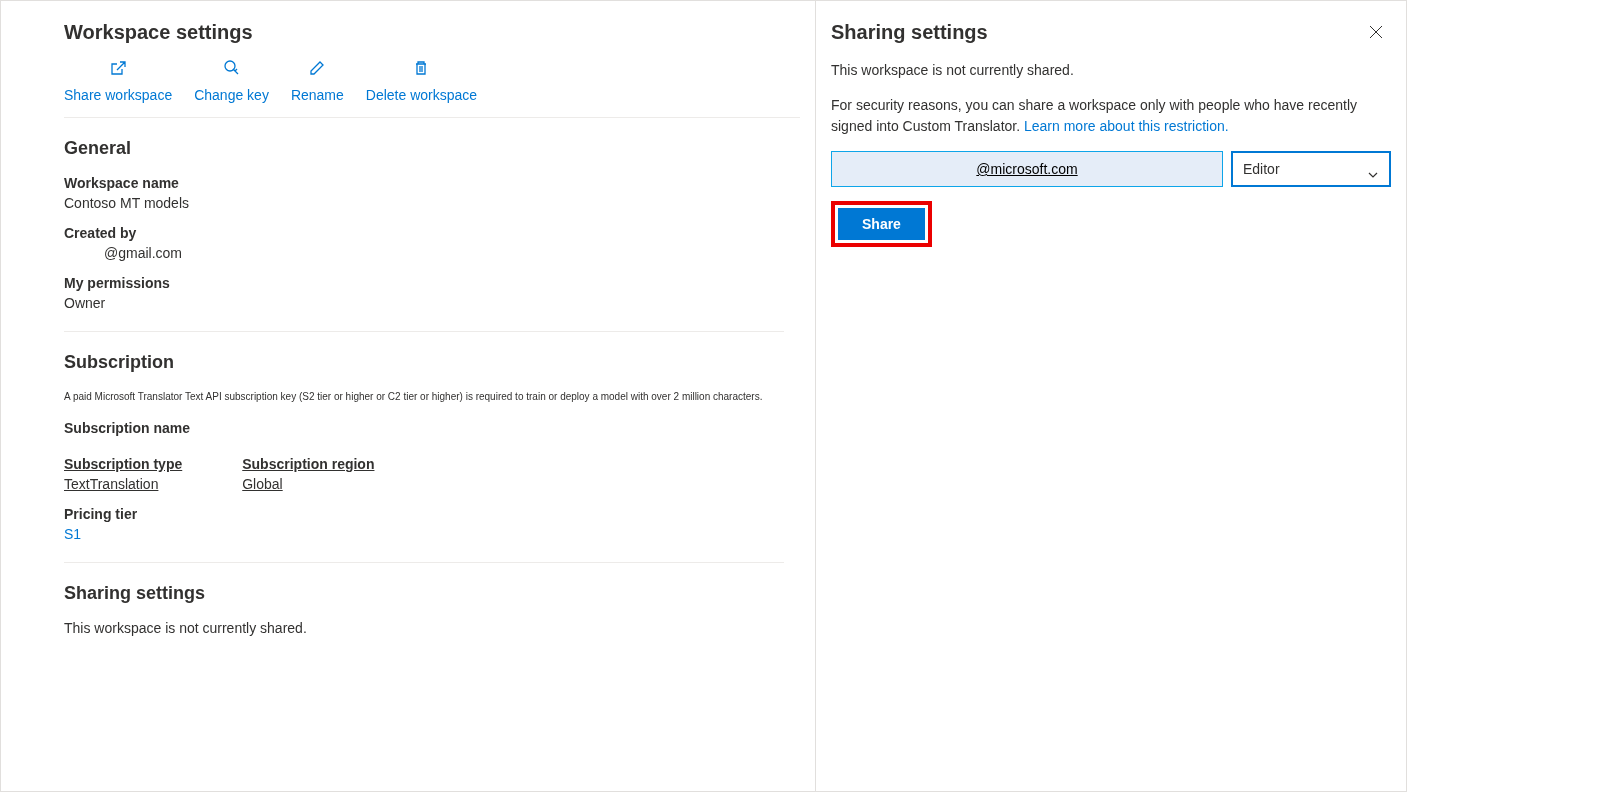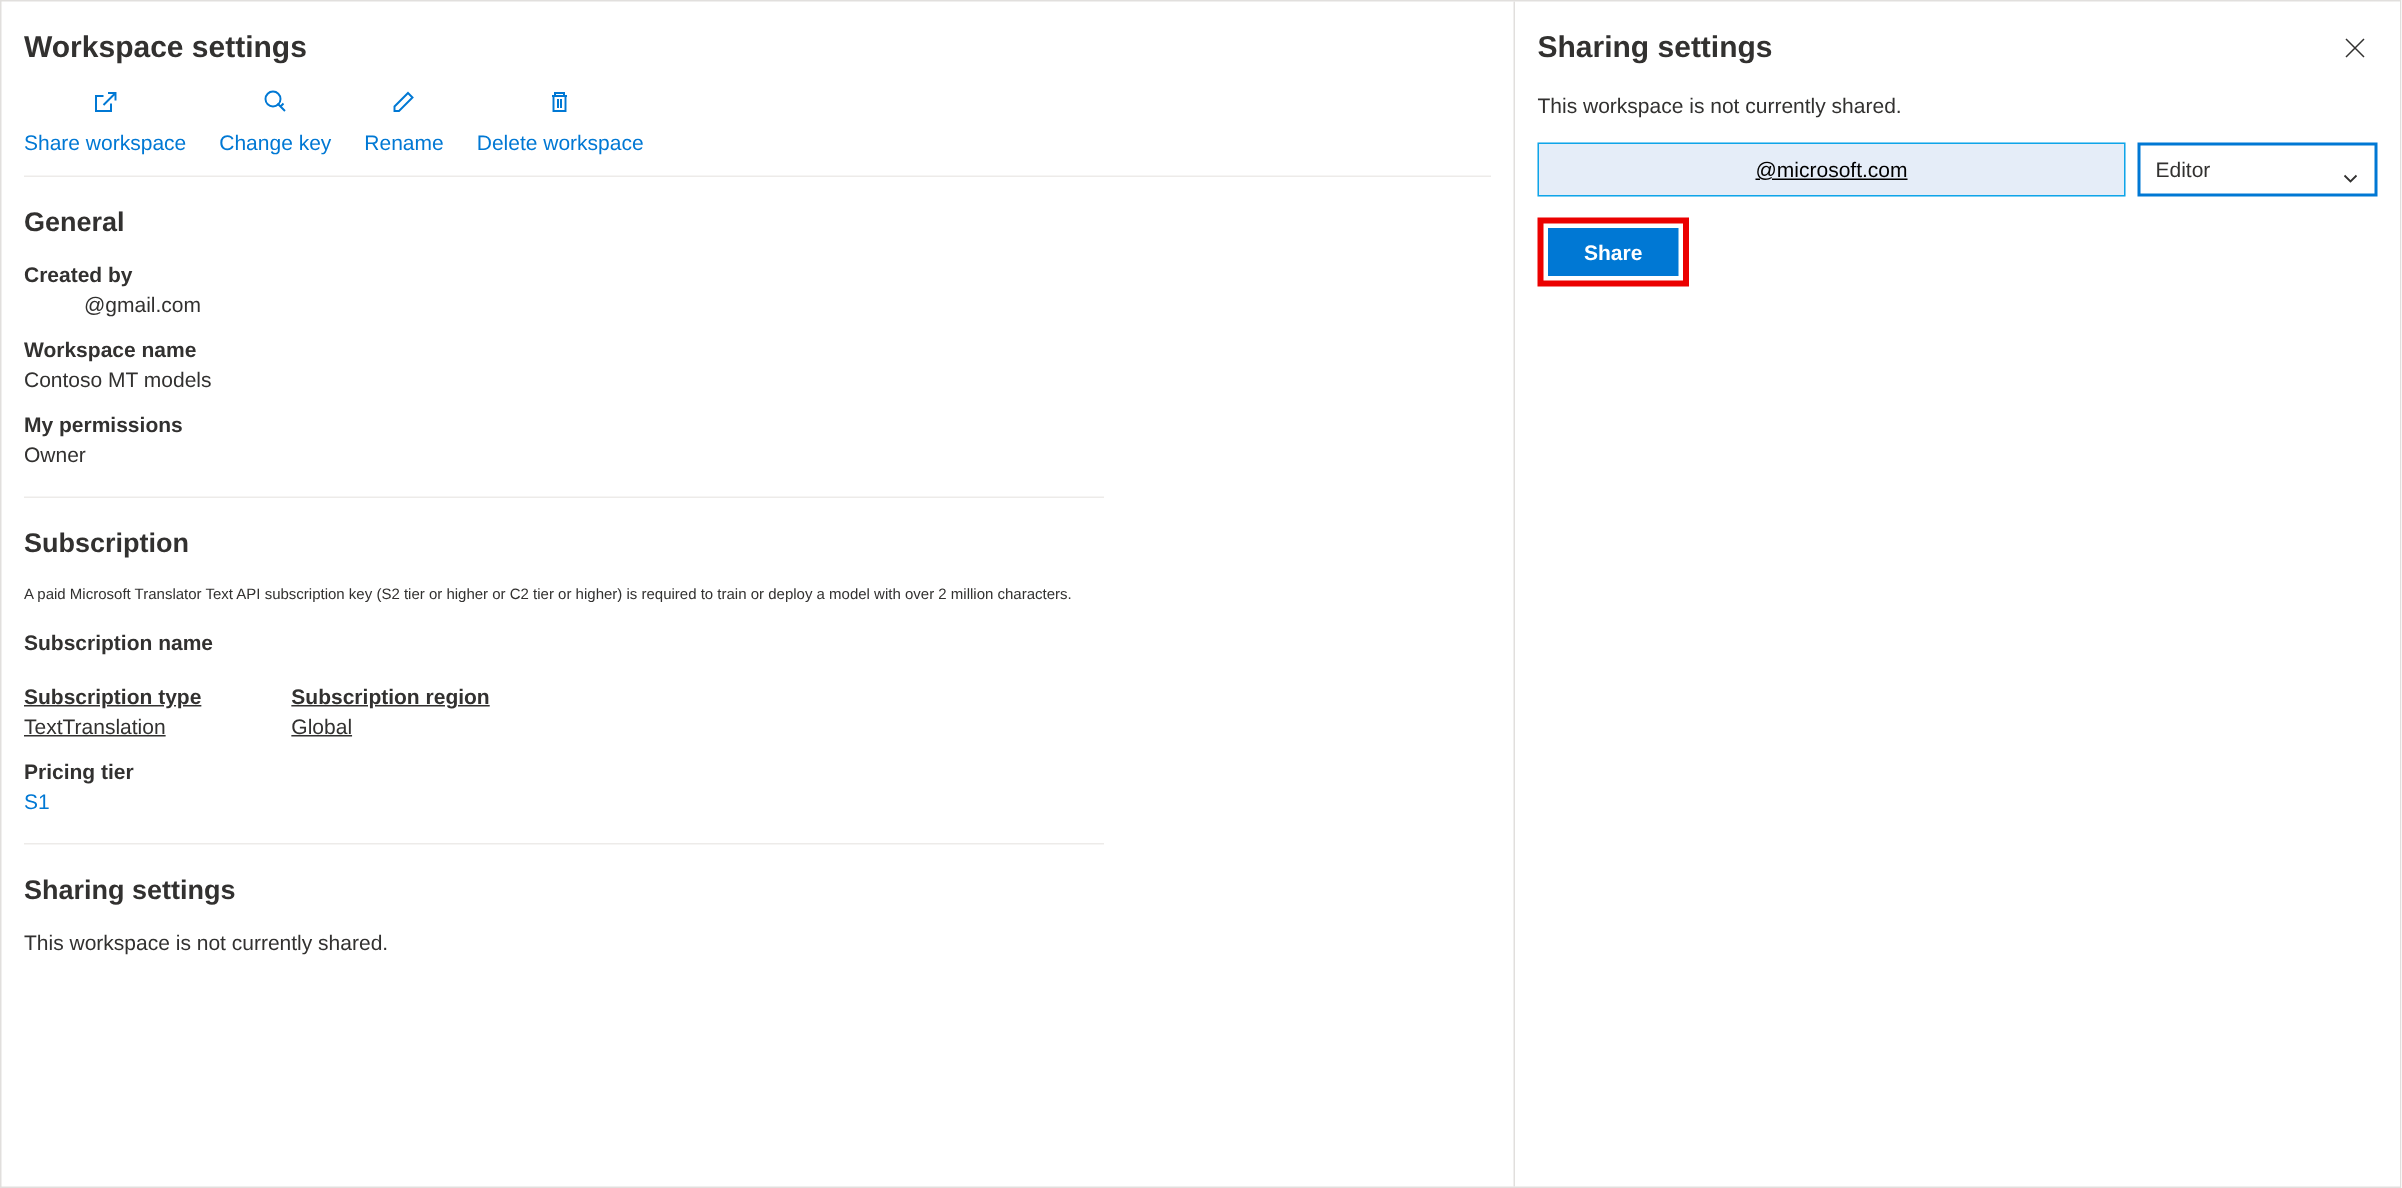--- a/index.html
+++ b/index.html
@@ -8,23 +8,24 @@
       box-sizing: border-box;
       font-family: "Segoe UI", -apple-system, BlinkMacSystemFont, sans-serif;
     }
     body {
       background: #fff;
       color: #323130;
       font-size: 14px;
     }
     .app {
       display: flex;
-      width: 1601px;
+      width: 1407px;
       height: 792px;
       border: 1px solid #e1dfdd;
+      padding-left: 48px;
     }
     .main-panel {
       flex: 1;
       padding: 20px 15px 15px 15px;
       border-right: 1px solid #e1dfdd;
       overflow: hidden;
     }
     .side-panel {
       width: 590px;
       padding: 20px 15px 15px 15px;
@@ -216,26 +217,26 @@
           <svg viewBox="0 0 16 16">
               <path d="M3 4 L13 4 M5 4 L5 2 L11 2 L11 4 M4 4 L4 14 L12 14 L12 4 M7 6 L7 12 M9 6 L9 12"></path>
             </svg>
         </span>
         <span>Delete workspace</span>
       </div>
     </div>
 
     <h2 class="section-title">General</h2>
     <div class="field">
+      <div class="field-label">Workspace name</div>
+      <div class="field-value">Contoso MT models</div>
+    </div>
+    <div class="field">
       <div class="field-label">Created by</div>
       <div class="field-value indented">@gmail.com</div>
-    </div>
-    <div class="field">
-      <div class="field-label">Workspace name</div>
-      <div class="field-value">Contoso MT models</div>
     </div>
     <div class="field">
       <div class="field-label">My permissions</div>
       <div class="field-value">Owner</div>
     </div>
 
     <div class="divider"></div>
 
     <h2 class="section-title">Subscription</h2>
     <p class="sub-desc">A paid Microsoft Translator Text API subscription key (S2 tier or higher or C2 tier or higher) is required to train or deploy a model with over 2 million characters.</p>
@@ -266,20 +267,23 @@
   <div class="side-panel">
     <div class="close-btn">
       <span>
         <svg viewBox="0 0 16 16">
             <path d="M2 2 L14 14 M14 2 L2 14"></path>
           </svg>
       </span>
     </div>
     <h1 class="page-title">Sharing settings</h1>
     <p class="panel-desc">This workspace is not currently shared.</p>
+    <p class="panel-desc">
+      <span>For security reasons, you can share a workspace only with people who have recently signed into Custom Translator. </span><a href="#">Learn more about this restriction.</a>
+    </p>
     <div class="input-row">
       <input class="email-input" type="text" value="@microsoft.com" style="">
       <div class="role-select">
         <span>Editor</span>
         <span>
           <svg viewBox="0 0 12 12">
               <path d="M2 4 L6 8 L10 4"></path>
             </svg>
         </span>
       </div>

